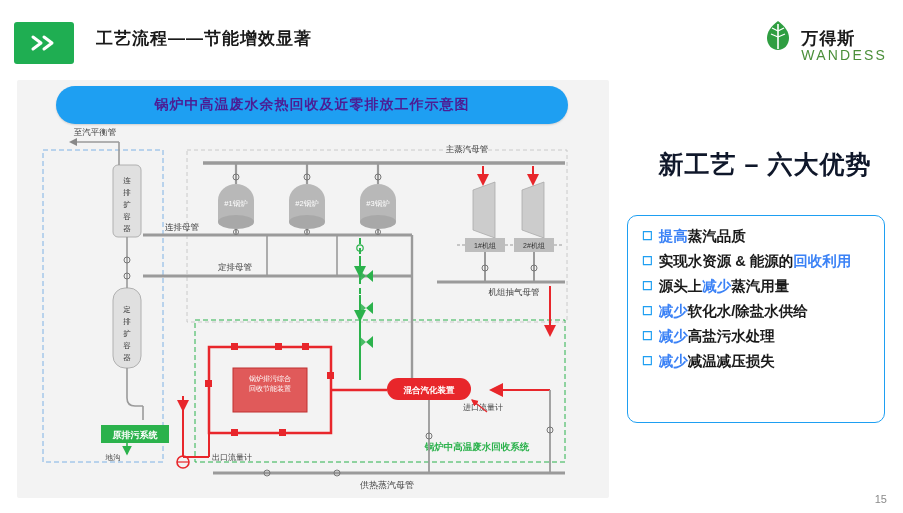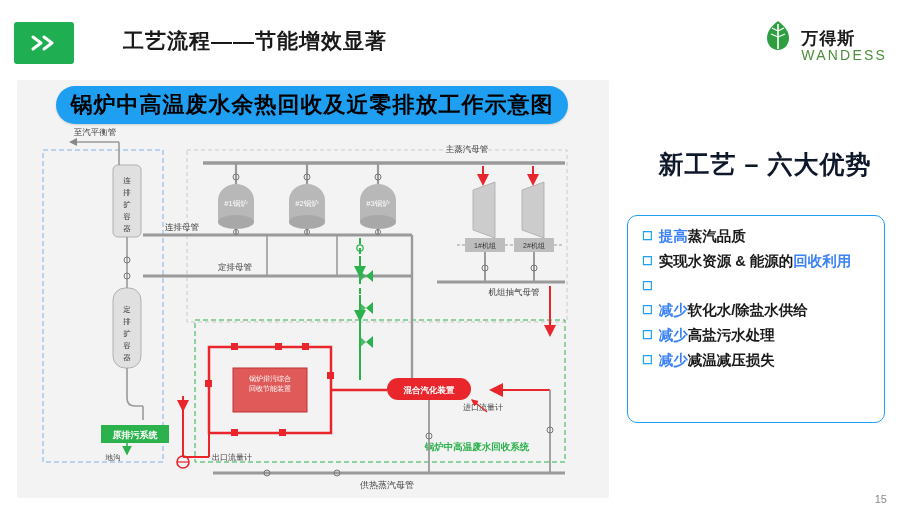--- a/index.html
+++ b/index.html
@@ -28,25 +28,24 @@
     background: #1fae52;
     border-radius: 3px;
     display: flex;
     align-items: center;
     justify-content: center;
   }
   .hdr-badge svg { display: block; }
   .hdr-title {
     position: absolute;
     left: 96px; top: 27px;
-    font-size: 21px;
+    font-size: 17px;
     font-weight: bold;
     color: #1a1a1a;
     letter-spacing: 1px;
-    margin-left: 27px;
   }
   .logo {
     position: absolute;
     right: 16px; top: 12px;
     width: 170px; height: 48px;
     display: flex;
     align-items: center;
     justify-content: flex-end;
   }
   .logo-mark { width: 34px; height: 34px; flex: none; margin-right: 6px; }
@@ -61,22 +60,22 @@
     width: 592px; height: 418px;
     background: #f3f3f3;
     border-radius: 2px;
   }
   .panel-title {
     position: absolute;
     left: 56px; top: 86px;
     width: 512px; height: 38px;
     background: #1e9ff2;
     border-radius: 19px;
-    color: #000000;
-    font-size: 22px;
+    color: #4c1d95;
+    font-size: 14px;
     font-weight: bold;
     display: flex;
     align-items: center;
     justify-content: center;
     letter-spacing: 1px;
     box-shadow: 0 1px 2px rgba(0,0,0,0.15);
   }
   .diagram {
     position: absolute;
     left: 17px; top: 80px;
@@ -355,20 +354,21 @@
     <div class="adv-item">
       <span class="adv-bullet">☐</span>
       <span class="adv-text"><span class="hl-red">提高</span><span>蒸汽品质</span></span>
     </div>
     <div class="adv-item">
       <span class="adv-bullet">☐</span>
       <span class="adv-text"><span>实现水资源 &amp; 能源的</span><span class="hl-red">回收利用</span></span>
     </div>
     <div class="adv-item">
       <span class="adv-bullet">☐</span>
+      <span class="adv-text"><span>源头上</span><span class="hl-red">减少</span><span>蒸汽用量</span></span>
     </div>
     <div class="adv-item">
       <span class="adv-bullet">☐</span>
       <span class="adv-text"><span class="hl-red">减少</span><span>软化水/除盐水供给</span></span>
     </div>
     <div class="adv-item">
       <span class="adv-bullet">☐</span>
       <span class="adv-text"><span class="hl-red">减少</span><span>高盐污水处理</span></span>
     </div>
     <div class="adv-item">

